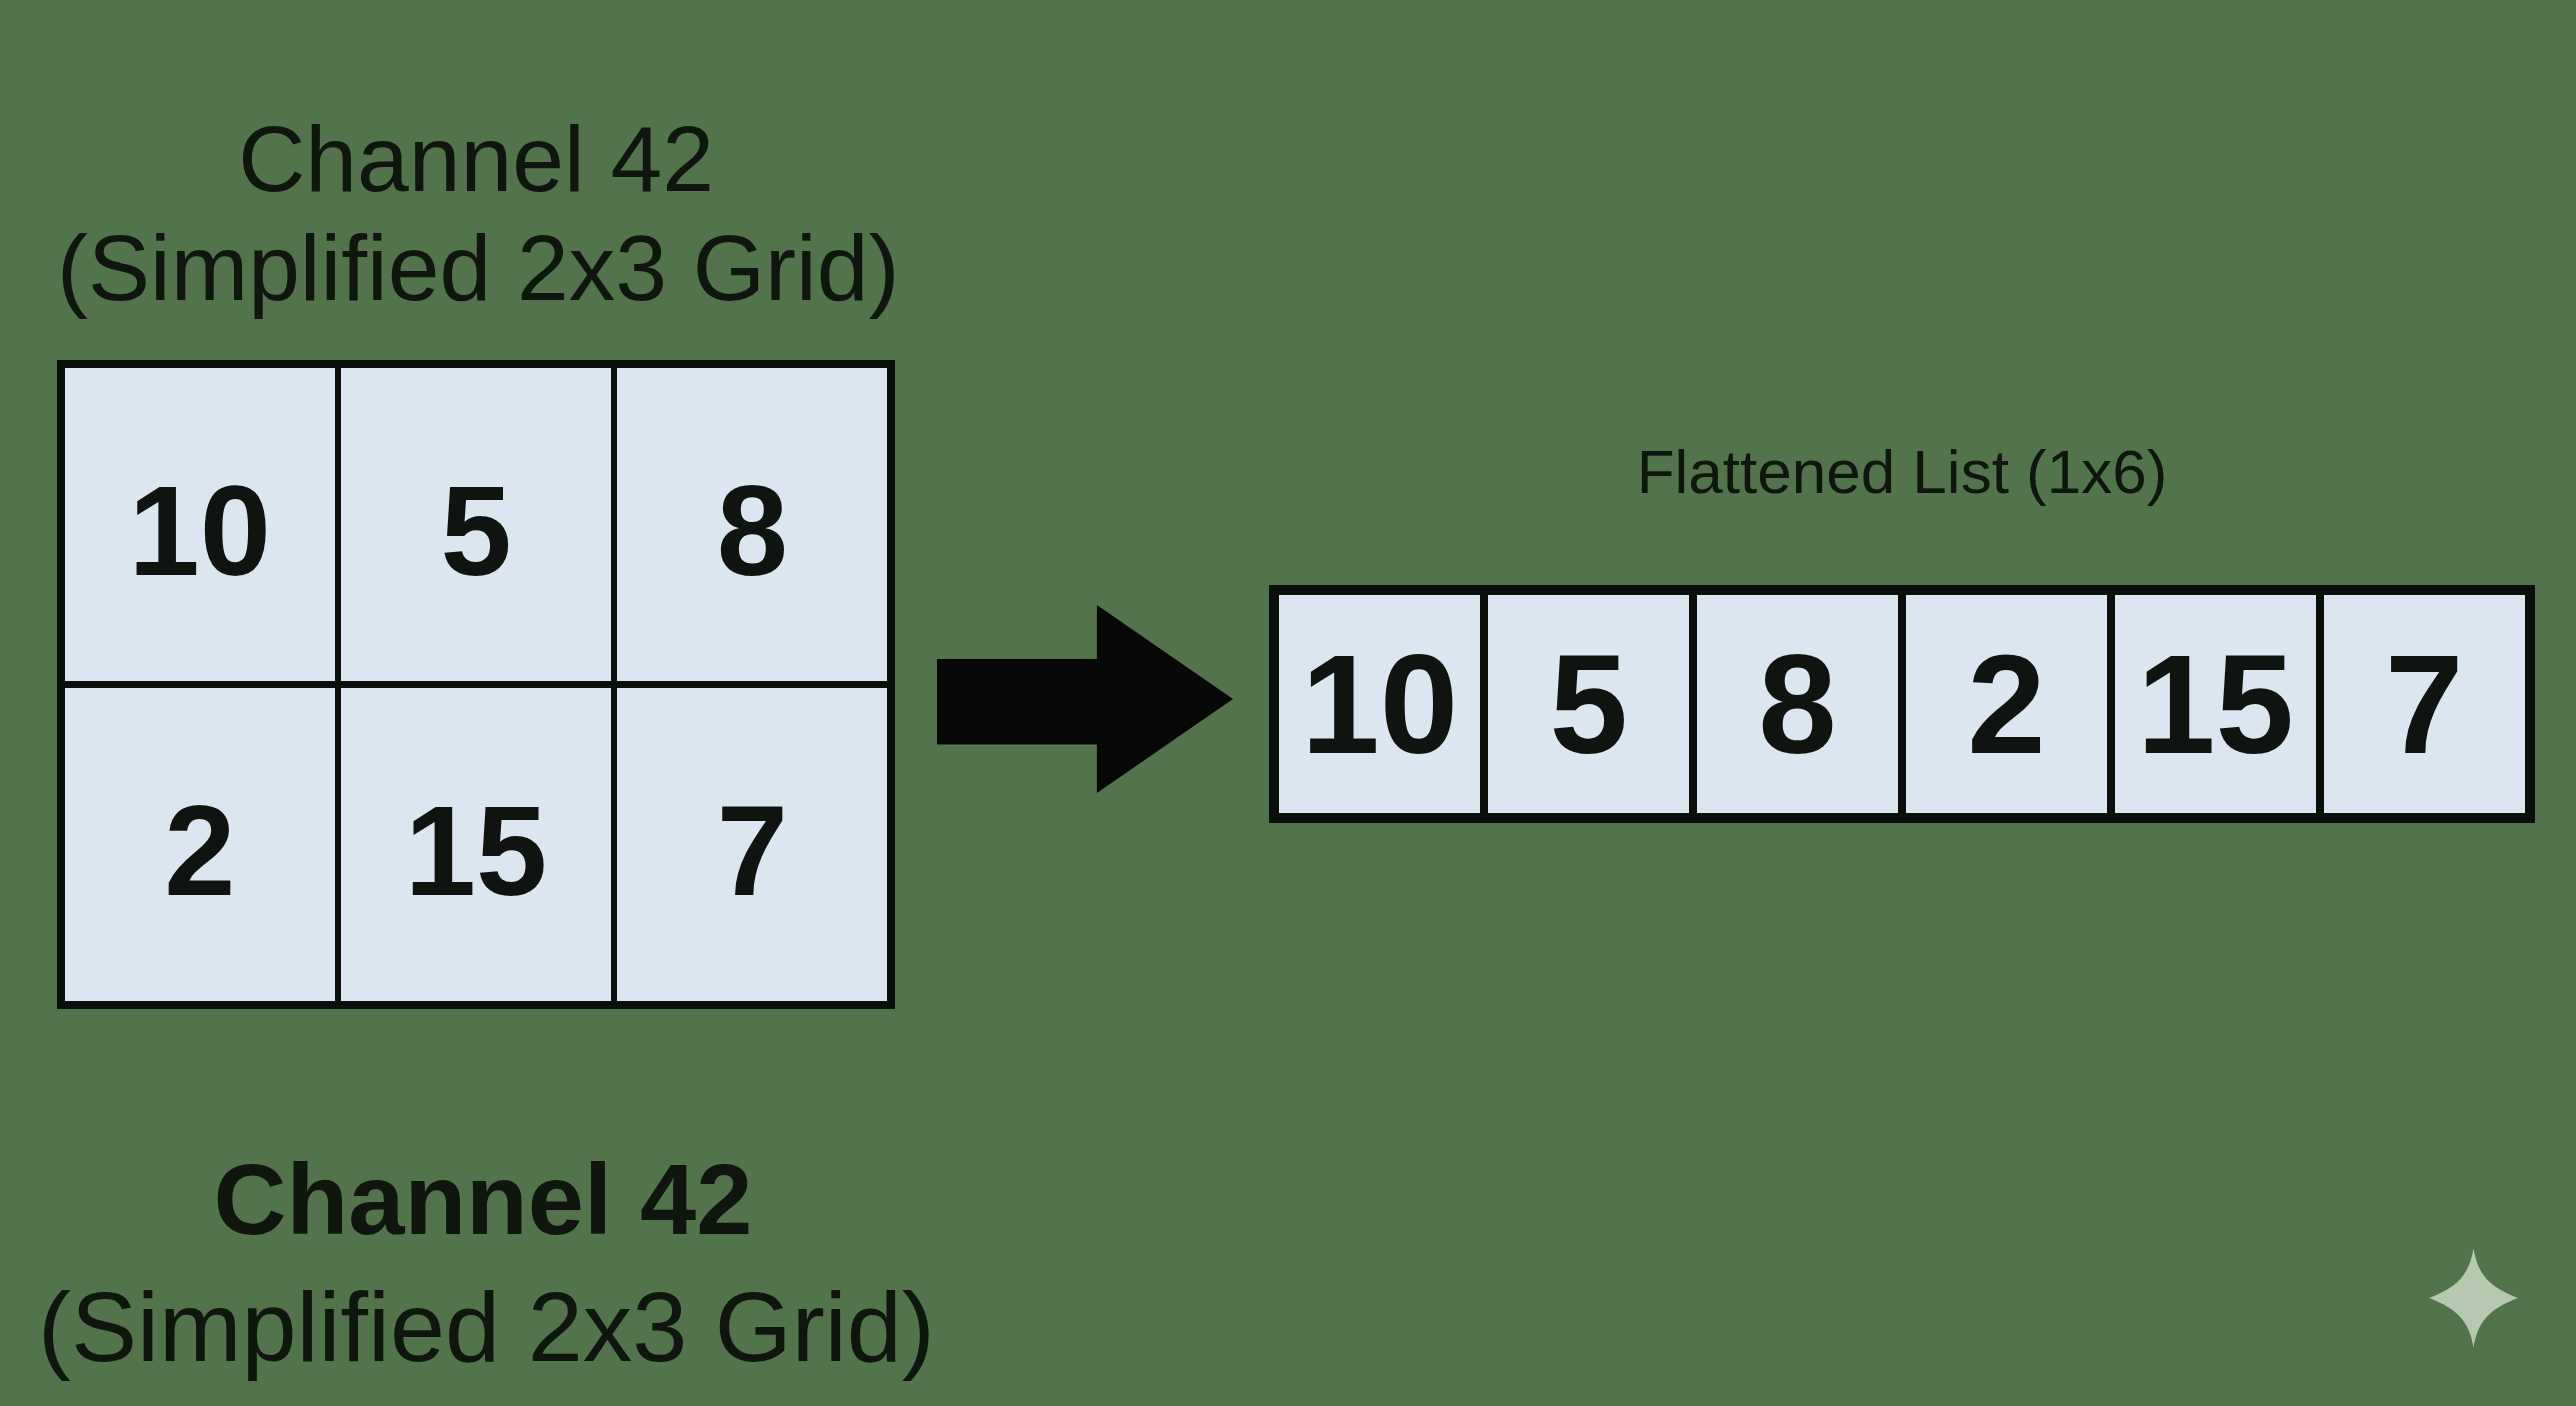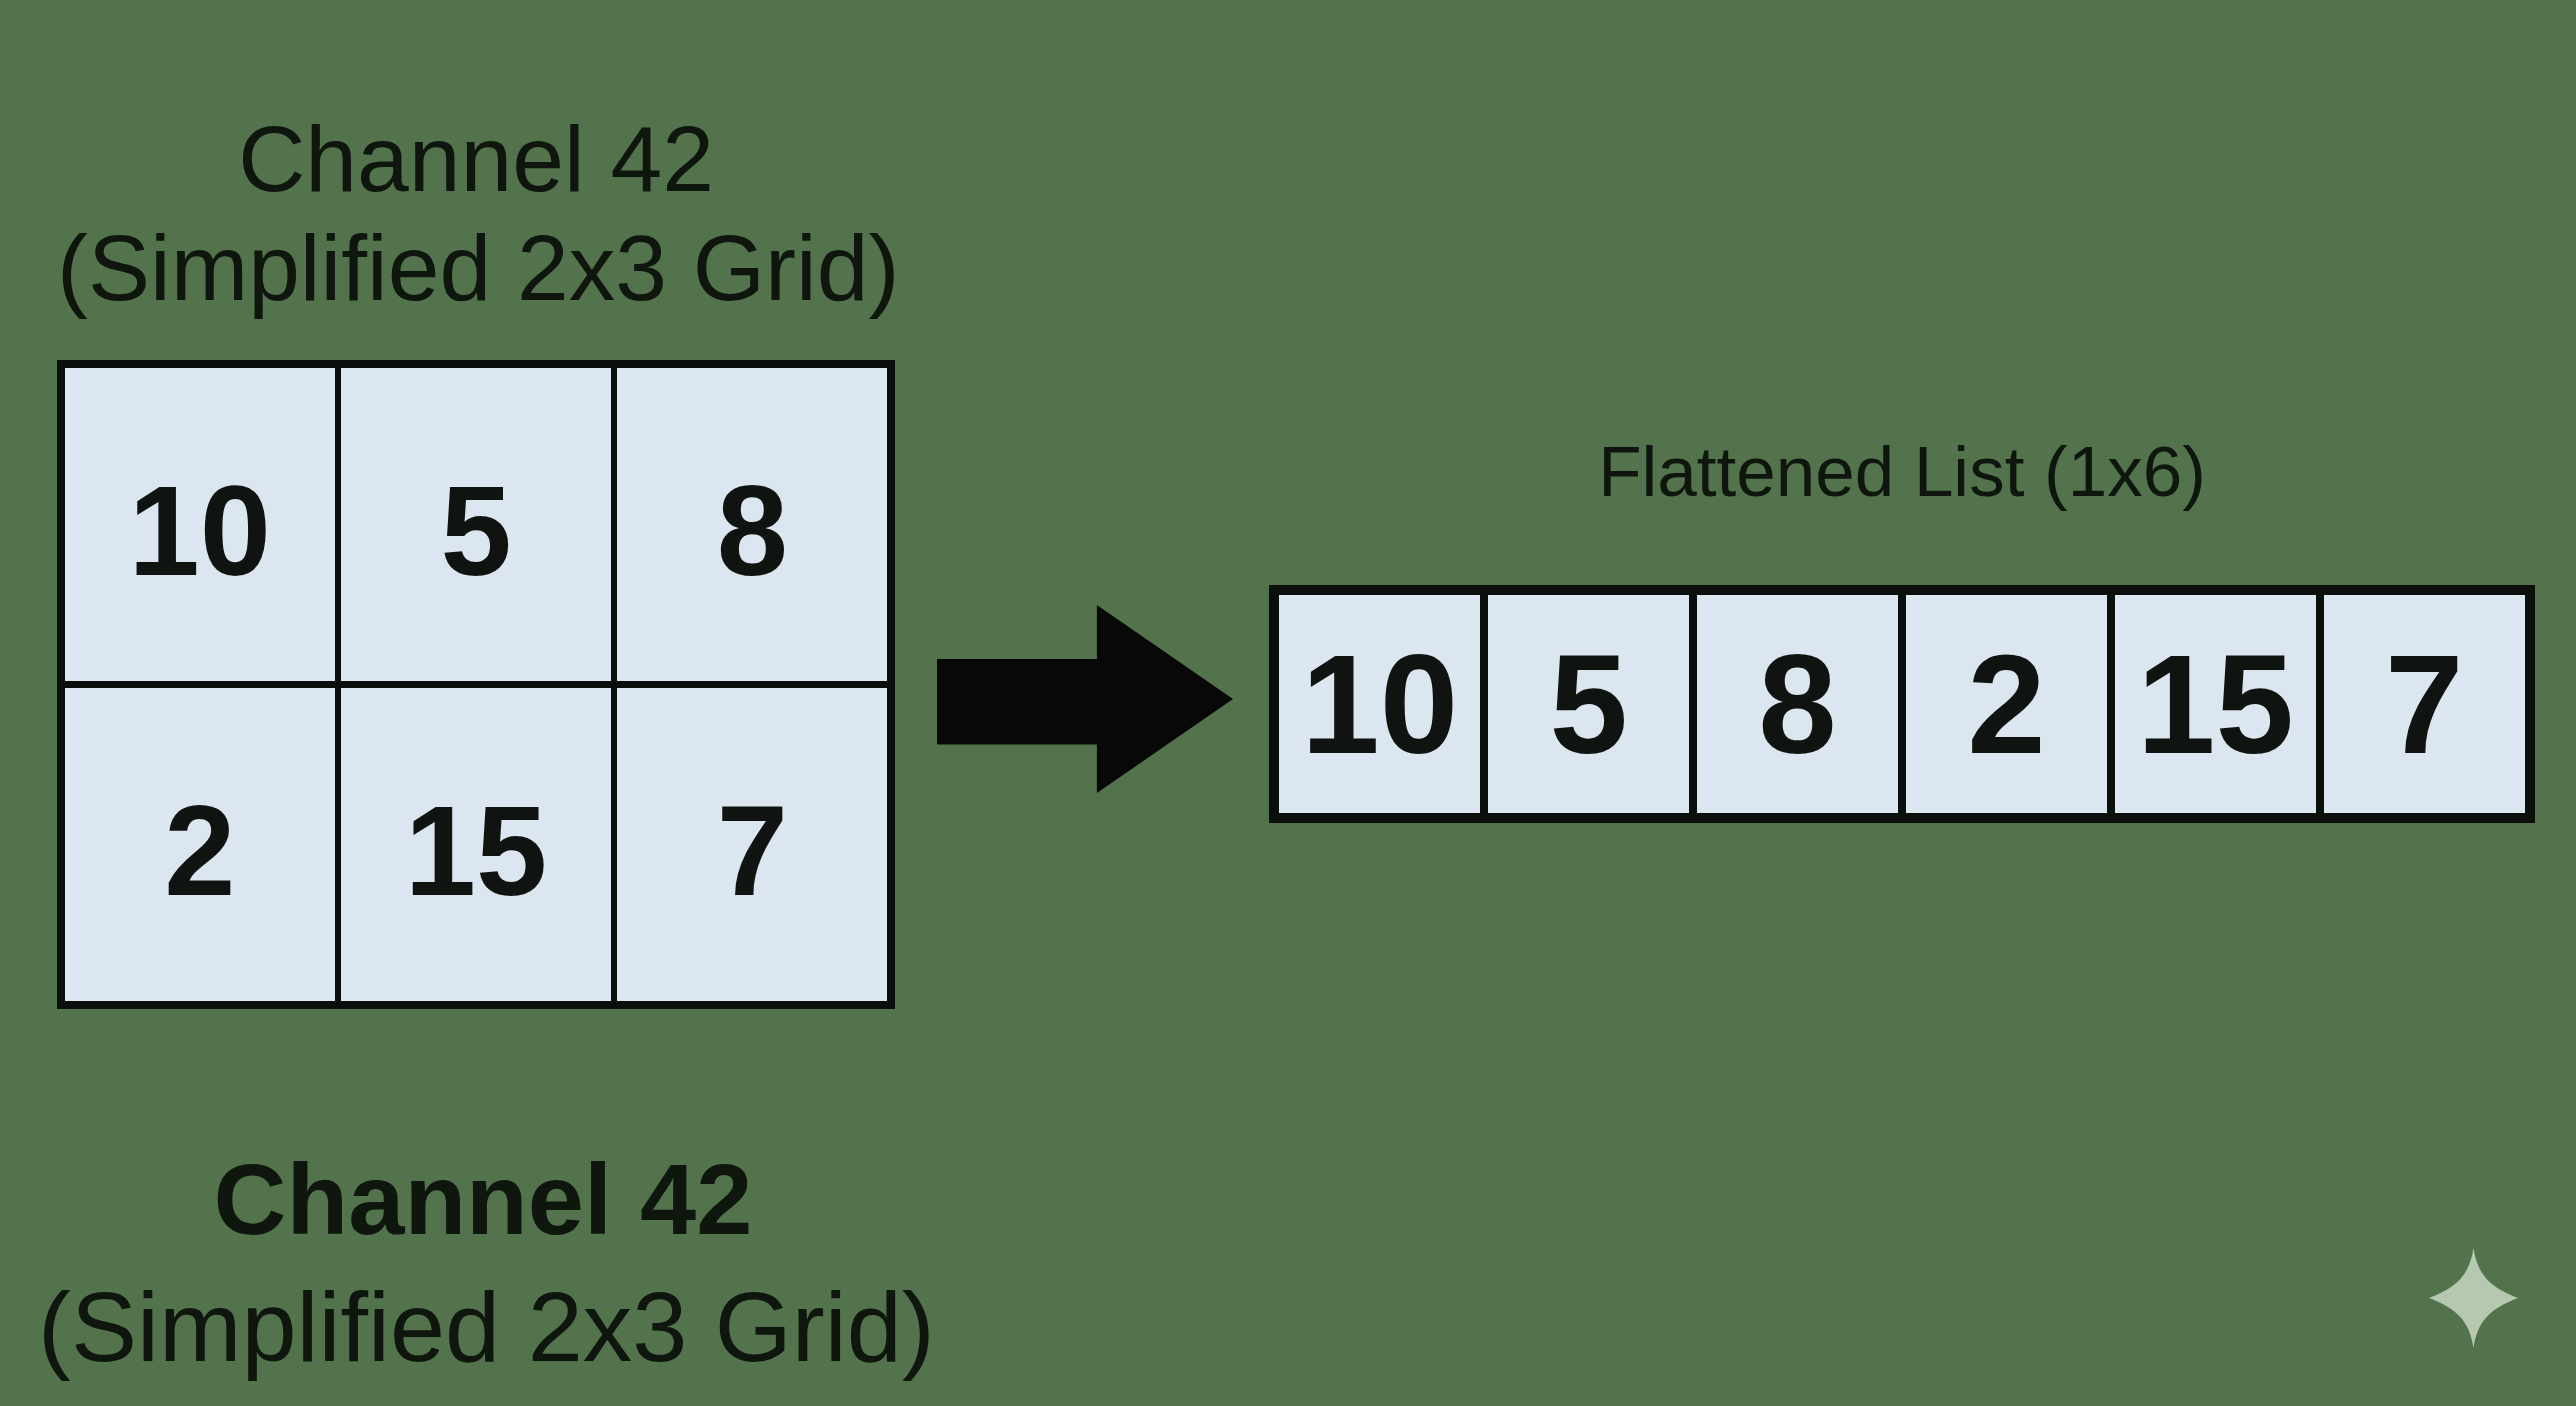--- a/index.html
+++ b/index.html
@@ -22,21 +22,21 @@
   .title-block {
     text-align: center;
     white-space: nowrap;
   }
   .top-title {
     left: 57px; top: 105px; width: 838px;
     font-size: 93px; line-height: 109px;
   }
   .flat-title {
     left: 1269px; top: 418px; width: 1266px;
-    font-size: 71px; line-height: 107px;
+    font-size: 62px; line-height: 107px;
   }
   .caption {
     left: 38px; top: 1135px; width: 890px;
     font-size: 99px; line-height: 128px;
   }
   .caption .bold-line {
     font-weight: bold;
     font-size: 101px;
   }
 

